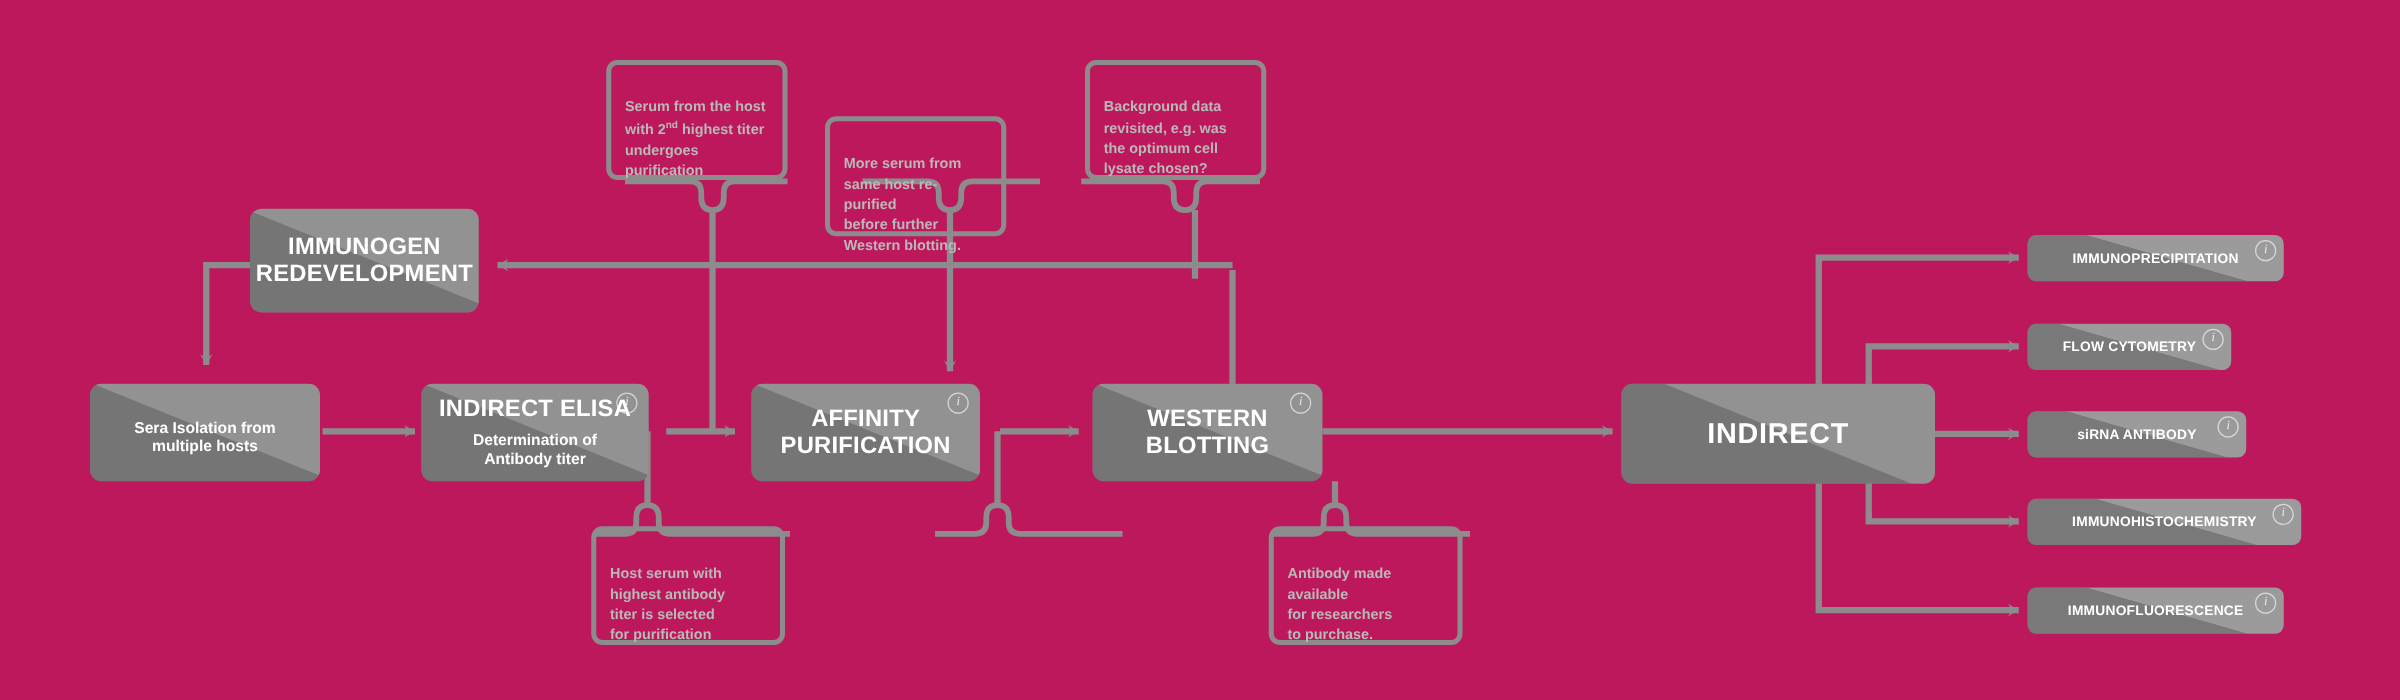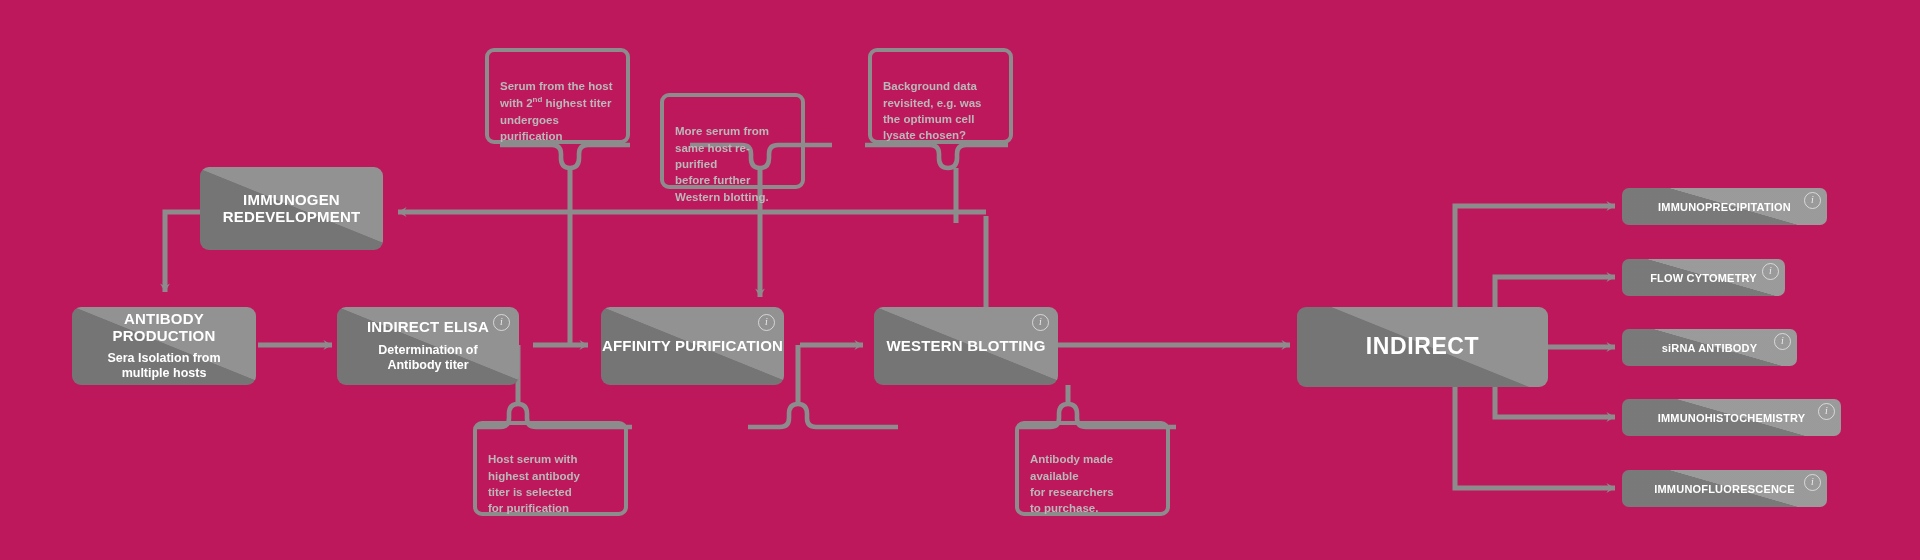--- a/index.html
+++ b/index.html
@@ -13,21 +13,21 @@
         background:#828282;color:#fff;text-align:center;
         display:flex;flex-direction:column;align-items:center;
         justify-content:center;overflow:hidden;}
   .node .sheen{position:absolute;left:0;top:0;width:100%;height:100%;
         background:linear-gradient(202deg,rgba(255,255,255,.13) 0 48%,
                    rgba(0,0,0,.10) 48.5% 100%);pointer-events:none;}
   .node .ttl{position:relative;font-weight:bold;letter-spacing:.2px;
         line-height:1.12;z-index:2;}
   .node .sub{position:relative;font-weight:bold;line-height:1.2;
         z-index:2;margin-top:7px;}
-  .t15 .ttl{font-size:15px}
+  .t15 .ttl{font-size:19px}
   .t15 .sub{font-size:12.5px}
   .big .ttl{font-size:23px;letter-spacing:.6px}
 
   
   .info{position:absolute;width:15px;height:15px;border-radius:50%;
         border:1.4px solid rgba(255,255,255,.62);color:rgba(255,255,255,.82);
         font-size:10px;line-height:13px;text-align:center;
         font-family:"Liberation Serif",serif;font-style:italic;z-index:3;}
 
   
@@ -137,21 +137,20 @@
   </div>
 
   <div class="node t15" style="left:200px;top:167px;width:183px;height:83px;">
     <div class="sheen"></div>
     <div class="ttl" style="white-space:pre-line">IMMUNOGEN
 REDEVELOPMENT</div>
   </div>
 
   <div class="node t15" style="left:72px;top:307px;width:184px;height:78px;">
     <div class="sheen"></div>
-    <div class="ttl">ANTIBODY PRODUCTION</div>
     <div class="sub" style="white-space:pre-line">Sera Isolation from
 multiple hosts</div>
   </div>
 
   <div class="node t15" style="left:337px;top:307px;width:182px;height:78px;">
     <div class="sheen"></div>
     <div class="info" style="top:7px;right:9px;">i</div>
     <div class="ttl">INDIRECT ELISA</div>
     <div class="sub" style="white-space:pre-line">Determination of
 Antibody titer</div>

